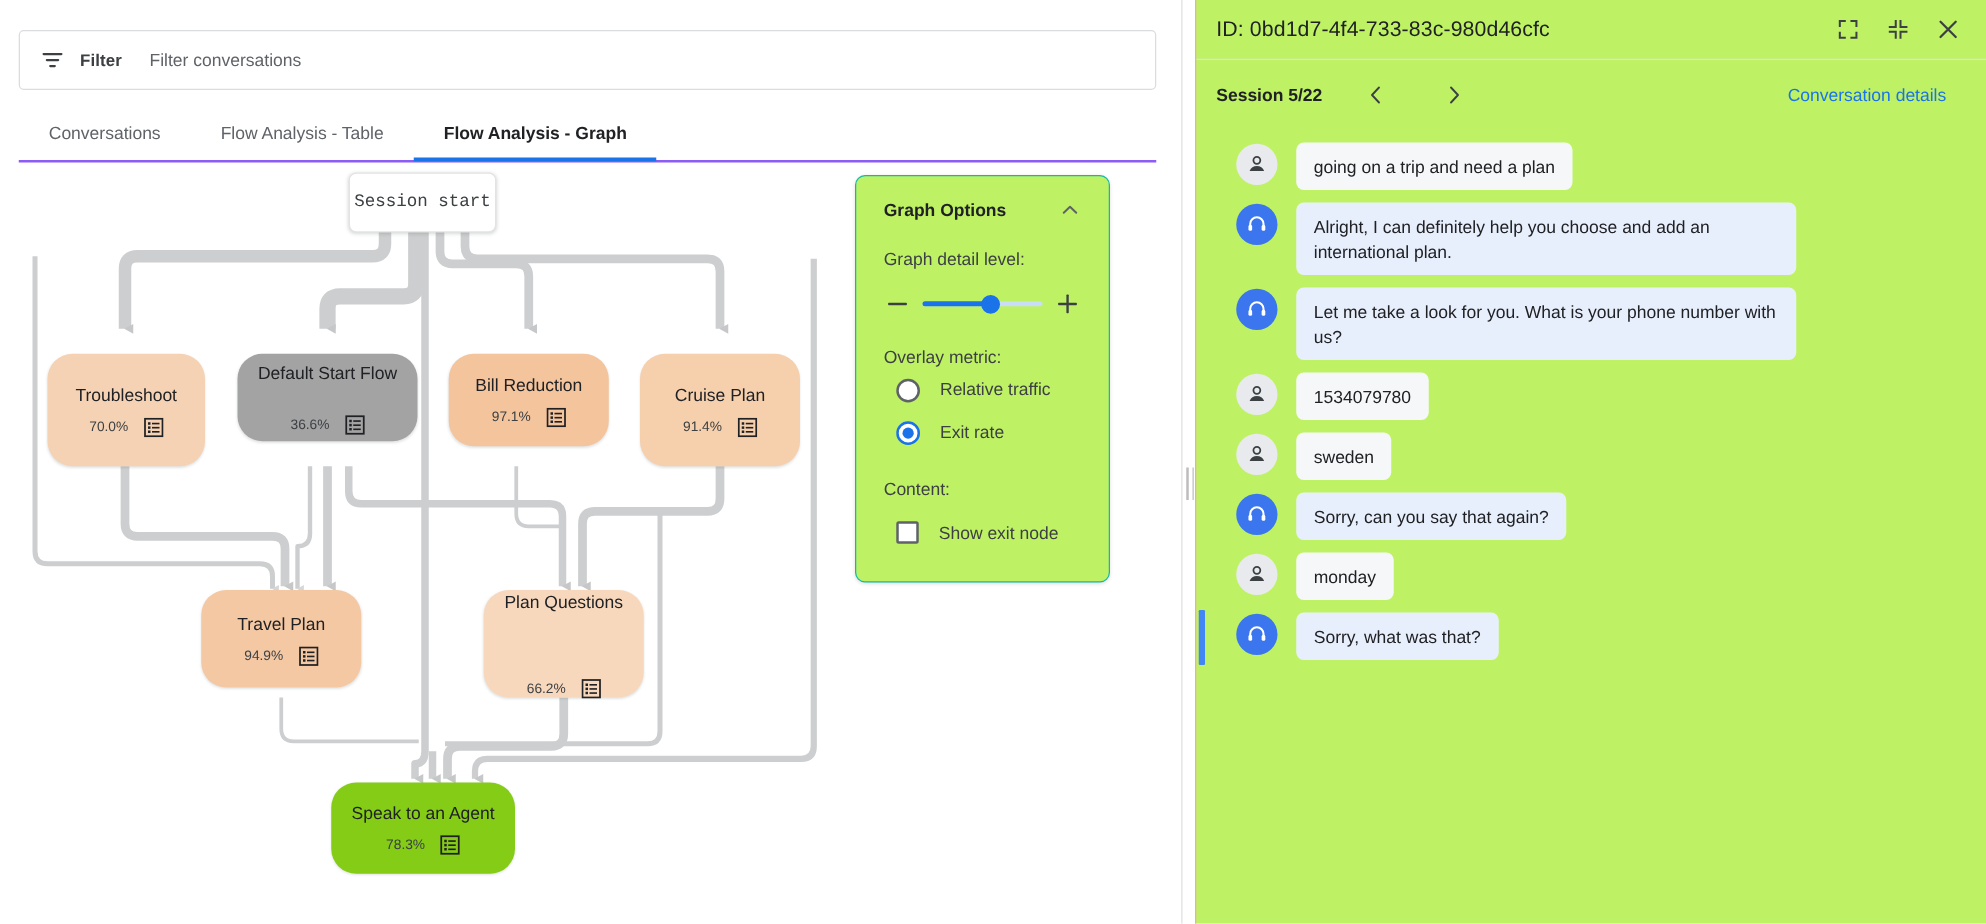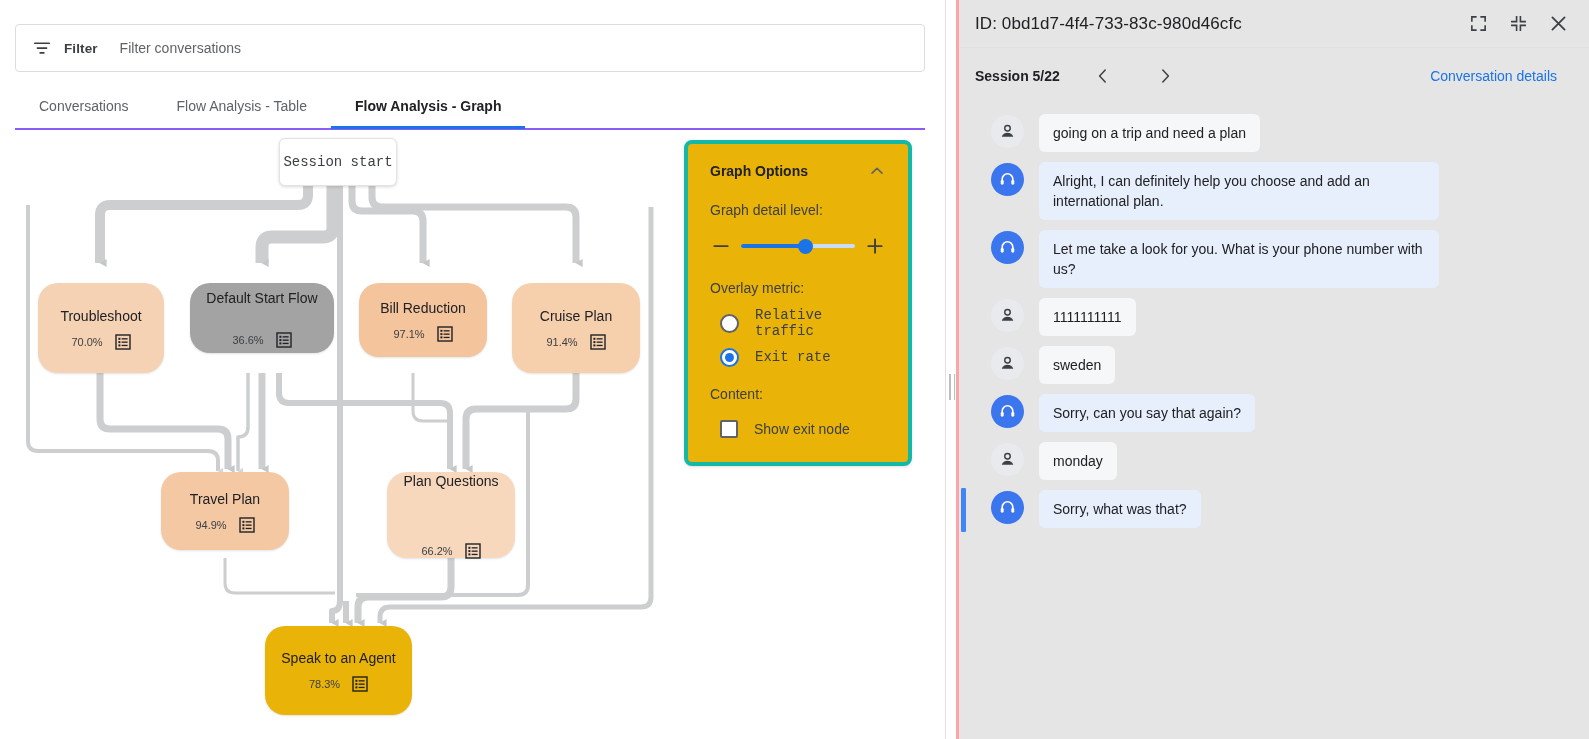--- a/index.html
+++ b/index.html
@@ -90,22 +90,22 @@
     position: absolute;
     background: #fff; border: 1px solid #e3e3e3; border-radius: 6px;
     box-shadow: 0 1px 3px rgba(60,64,67,.2);
     display: flex; align-items: center; justify-content: center;
     font-size: 14px; color: #3c4043; cursor: pointer;
   }
 
   
   .options-card {
     position: absolute; left: 684px; top: 140px;
-    width: 228px; height: 326px;
-    background: #eab308; border: 4px solid #14b8a6; border-radius: 8px;
+    width: 204px; height: 326px;
+    background: #bef264; border: 1px solid #14b8a6; border-radius: 8px;
     box-shadow: 0 1px 3px rgba(60,64,67,.18);
     padding: 18px 22px;
   }
   .options-head {
     display: flex; align-items: center; justify-content: space-between;
     margin-bottom: 22px;
   }
   .options-title { font-size: 14px; font-weight: bold; color: #202124; }
   .chevron { width: 18px; height: 18px; cursor: pointer; }
   .opt-label { font-size: 14px; color: #3c4043; margin-bottom: 10px; }
@@ -120,21 +120,21 @@
   }
   .slider-fill {
     position: absolute; left: 0; top: 0; height: 4px;
     width: 57%; background: #1a73e8; border-radius: 2px;
   }
   .slider-thumb {
     position: absolute; left: 57%; top: 50%;
     width: 15px; height: 15px; margin-left: -7.5px; margin-top: -7.5px;
     background: #1a73e8; border-radius: 50%; cursor: pointer;
   }
-  .radio-row { display: flex; align-items: center; height: 34px; padding-left: 10px; cursor: pointer; font-family: Liberation Mono, monospace; }
+  .radio-row { display: flex; align-items: flex-start; height: 34px; padding-left: 10px; cursor: pointer; }
   .radio {
     width: 19px; height: 19px; border-radius: 50%;
     border: 2px solid #5f6368; margin-right: 16px; flex: 0 0 19px;
     position: relative; background: #fff;
   }
   .radio.checked { border-color: #1a73e8; }
   .radio.checked::after {
     content: ""; position: absolute; left: 50%; top: 50%;
     width: 9px; height: 9px; margin: -4.5px 0 0 -4.5px;
     background: #1a73e8; border-radius: 50%;
@@ -159,22 +159,22 @@
     position: absolute; left: 3px; top: 374px;
     width: 6px; height: 26px;
     display: flex; justify-content: space-between;
   }
   .splitter-grip i { display: block; width: 1.5px; height: 26px; background: #bdbdbd; }
 
   
   .right-pane {
     position: relative;
     flex: 1 1 auto; height: 739px;
-    background: #e5e5e5; overflow: hidden;
-    border-left: 3px solid #fca5a5;
+    background: #bef264; overflow: hidden;
+    border-left: 1px solid #fca5a5;
   }
   .rp-header {
     position: relative; height: 48px;
     display: flex; align-items: center;
     padding: 0 14px 0 16px;
     border-bottom: 1px solid #e0e0e0;
   }
   .rp-id { font-size: 17px; color: #202124; flex: 1; letter-spacing: .1px; }
   .hdr-btn {
     width: 34px; height: 34px; margin-left: 6px; cursor: pointer;
@@ -390,21 +390,21 @@
               <rect x="3.4" y="7.1" width="2" height="2" fill="#202124"></rect>
               <rect x="3.4" y="10.4" width="2" height="2" fill="#202124"></rect>
               <rect x="6.6" y="4.2" width="6" height="1.3" fill="#202124"></rect>
               <rect x="6.6" y="7.5" width="6" height="1.3" fill="#202124"></rect>
               <rect x="6.6" y="10.8" width="6" height="1.3" fill="#202124"></rect>
             </svg>
           </span>
         </span>
       </div>
 
-      <div class="node" style="left:265px; top:495px; width:147px; height:89px; background:#eab308;">
+      <div class="node" style="left:265px; top:495px; width:147px; height:73px; background:#84cc16;">
         <span class="node-title">Speak to an Agent</span>
         <span class="node-row">
           <span class="node-metric">78.3%</span>
           <span class="node-icon">
             <svg viewBox="0 0 16 16" width="16" height="16">
               <rect x="1" y="1" width="14" height="14" fill="none" stroke="#202124" stroke-width="1.4"></rect>
               <rect x="3.4" y="3.8" width="2" height="2" fill="#202124"></rect>
               <rect x="3.4" y="7.1" width="2" height="2" fill="#202124"></rect>
               <rect x="3.4" y="10.4" width="2" height="2" fill="#202124"></rect>
               <rect x="6.6" y="4.2" width="6" height="1.3" fill="#202124"></rect>
@@ -542,21 +542,21 @@
         <span class="bubble agent">Let me take a look for you. What is your phone number with us?</span>
       </div>
 
       <div class="msg-row">
         <span class="avatar user">
           <svg viewBox="0 0 20 20" width="19" height="19">
             <circle cx="10" cy="6.6" r="2.9" fill="none" stroke="#3c4043" stroke-width="1.5"></circle>
             <path d="M3.9,15.6 C4.9,12.6 7.2,11.3 10,11.3 C12.8,11.3 15.1,12.6 16.1,15.6 Z" fill="#3c4043"></path>
           </svg>
         </span>
-        <span class="bubble user">1111111111</span>
+        <span class="bubble user">1534079780</span>
       </div>
 
       <div class="msg-row">
         <span class="avatar user">
           <svg viewBox="0 0 20 20" width="19" height="19">
             <circle cx="10" cy="6.6" r="2.9" fill="none" stroke="#3c4043" stroke-width="1.5"></circle>
             <path d="M3.9,15.6 C4.9,12.6 7.2,11.3 10,11.3 C12.8,11.3 15.1,12.6 16.1,15.6 Z" fill="#3c4043"></path>
           </svg>
         </span>
         <span class="bubble user">sweden</span>

